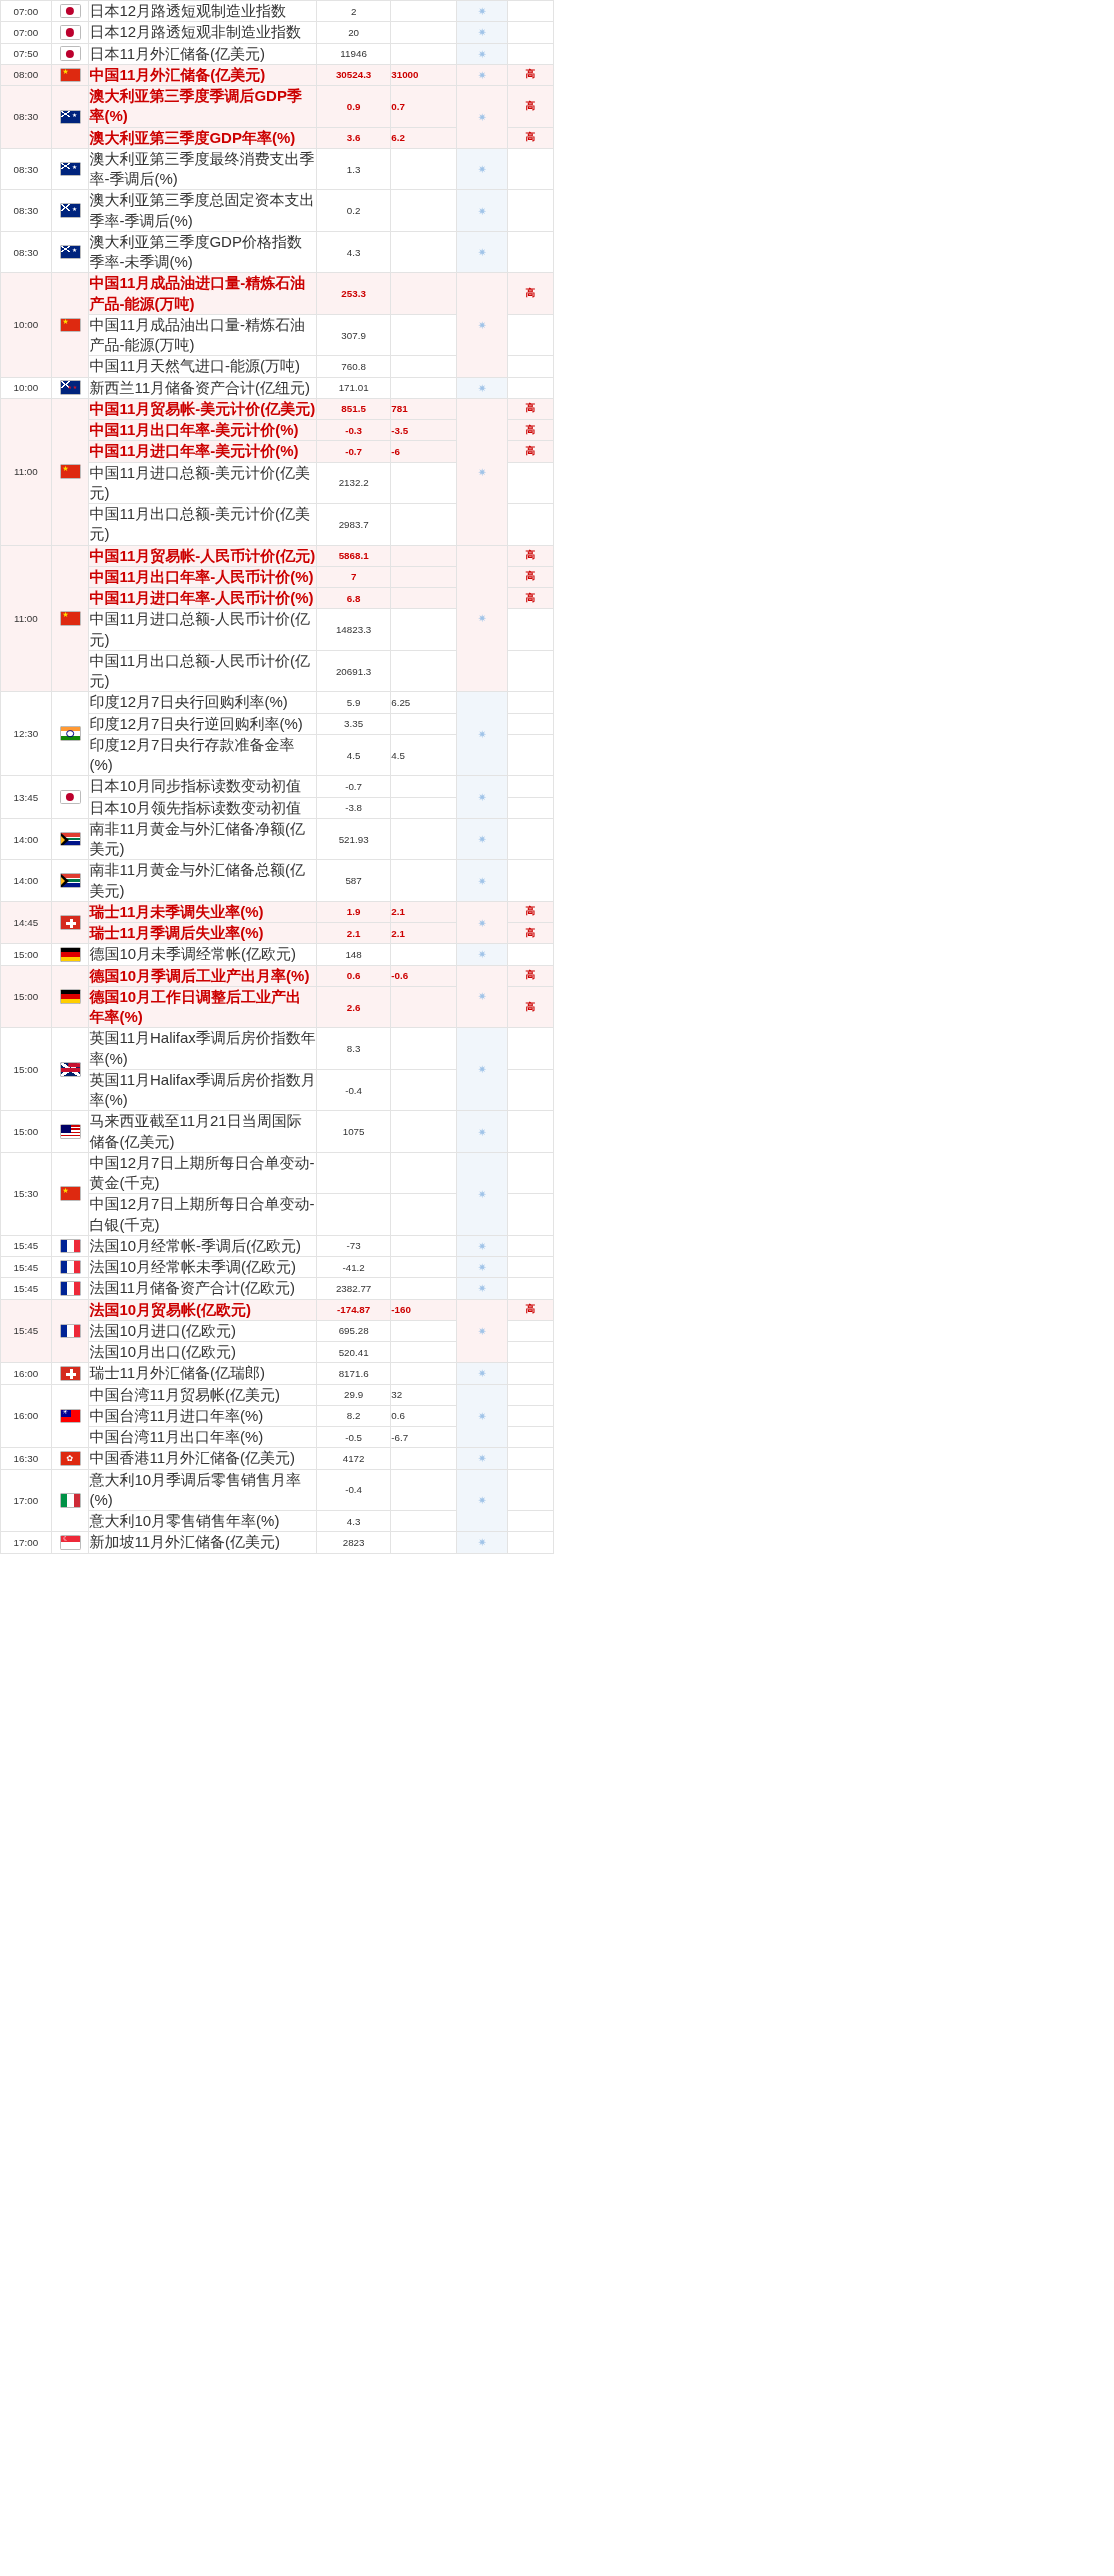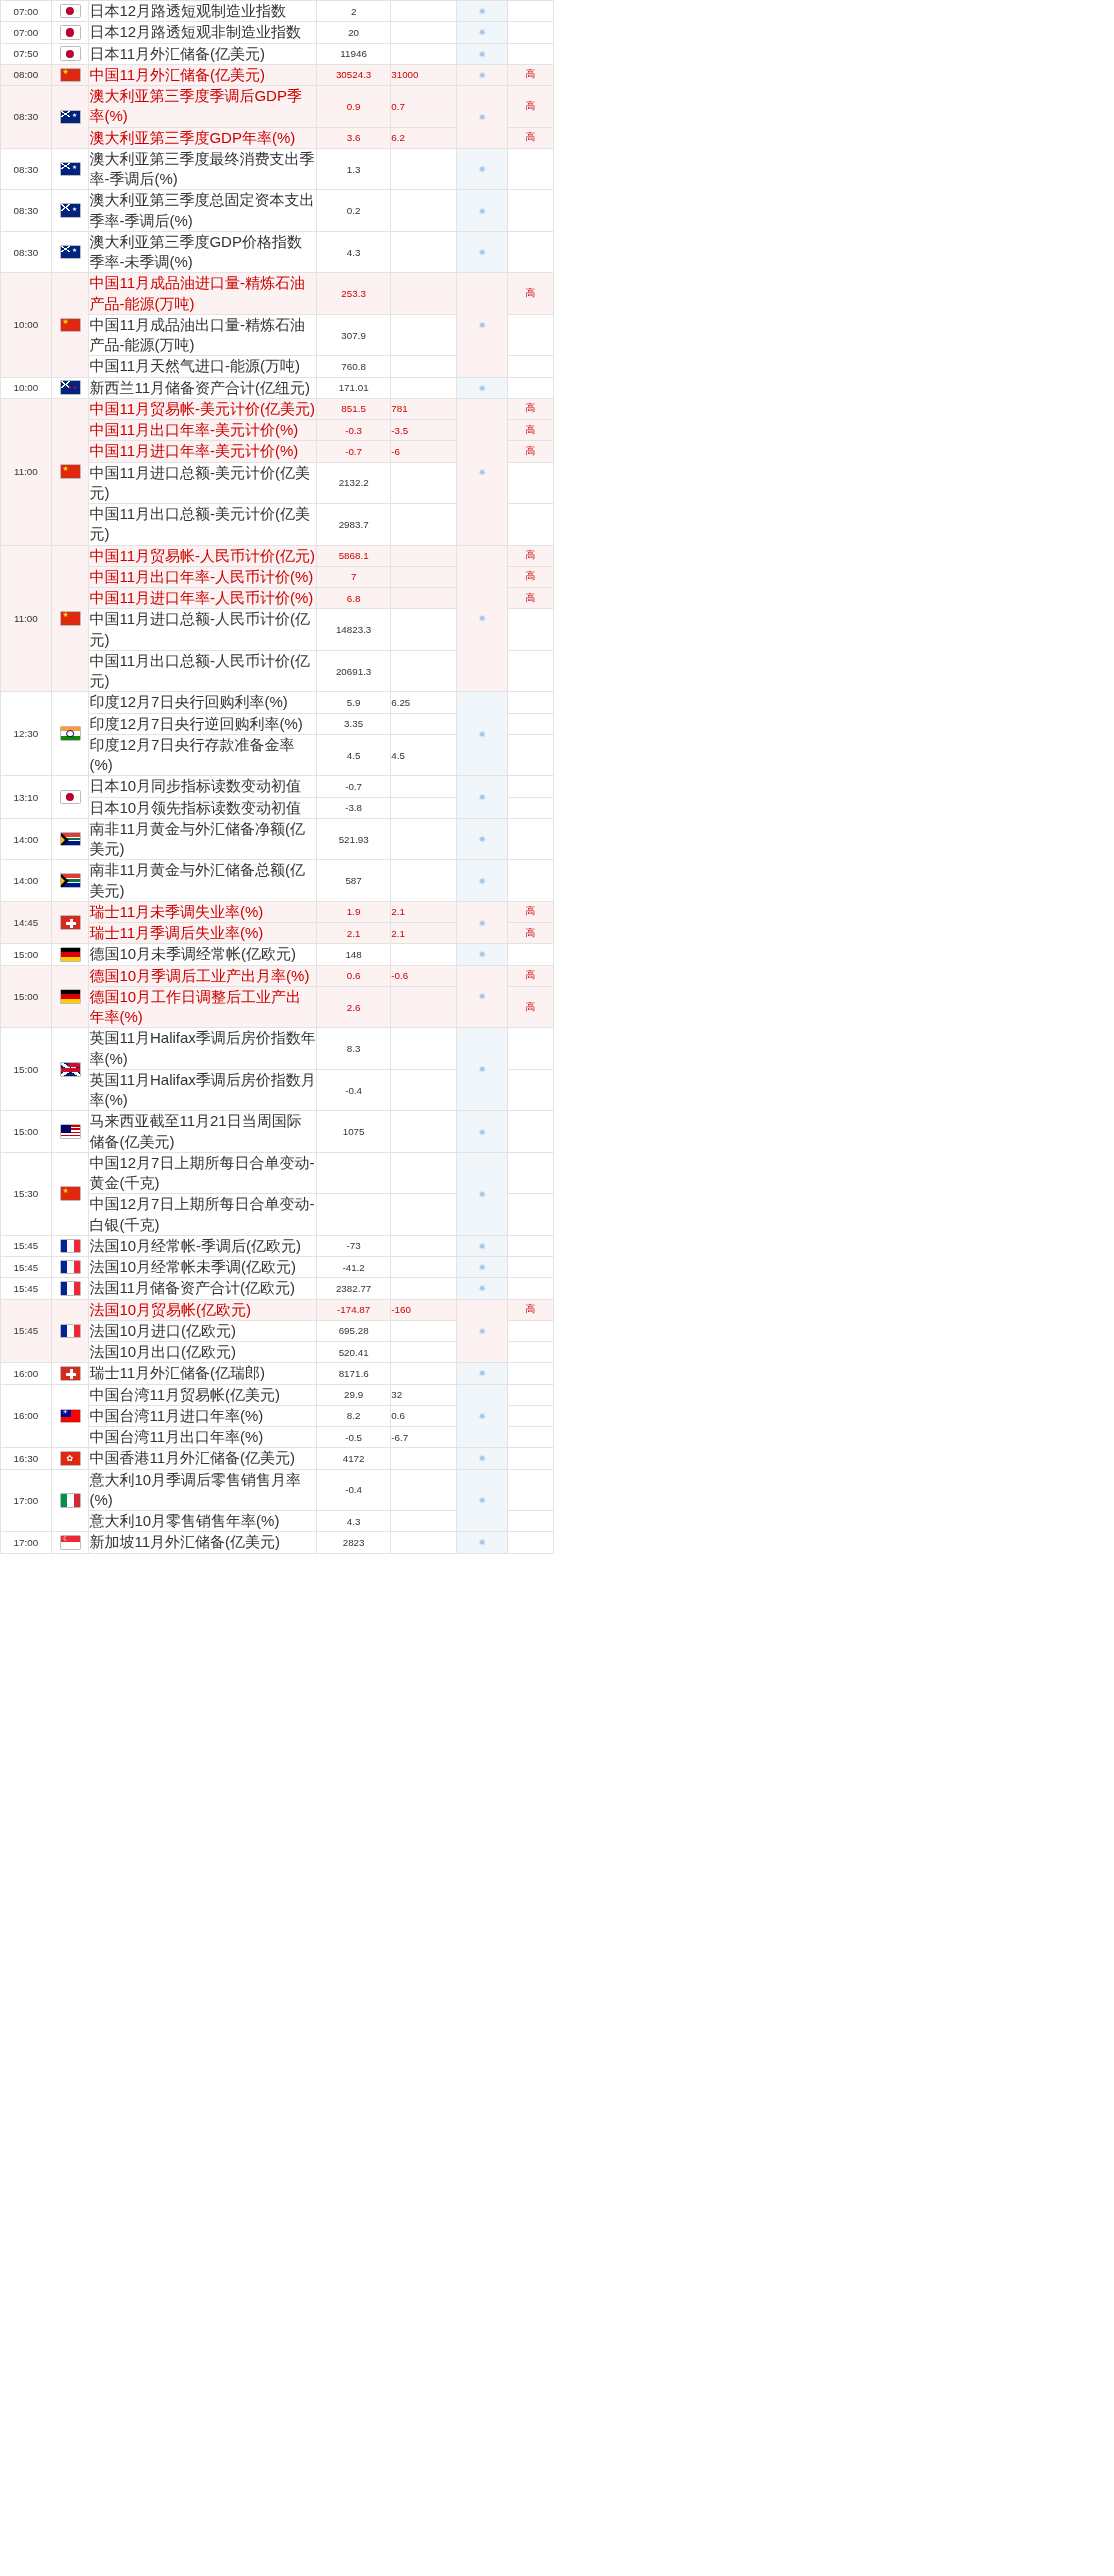--- a/index.html
+++ b/index.html
@@ -8,21 +8,21 @@
   table.cal{width:554px;border-collapse:collapse;table-layout:fixed;}
   table.cal td{border:0.8px solid #e3e3e3;vertical-align:middle;padding:0;}
   .c-time{width:42px;text-align:center;font-size:9.8px;color:#333;}
   .c-flag{width:31px;text-align:center;}
   .c-name{width:192px;padding:5.7px 6.5px;font-size:15px;line-height:1.35;}
   .c-actual{width:62px;text-align:center;font-size:9.8px;}
   .c-fore{width:55px;text-align:left;font-size:9.8px;}
   .c-star{width:42px;text-align:center;}
   .c-imp{width:38px;text-align:center;font-size:9.8px;}
   tr.hl td{background:#fdf2f2;}
-  tr.hl .c-name,tr.hl .c-actual,tr.hl .c-fore,tr.hl .c-imp{color:#cc0000;font-weight:normal;}
+  tr.hl .c-name,tr.hl .c-actual,tr.hl .c-fore,tr.hl .c-imp{color:#cc0000;font-weight:bold;}
   .c-star .sbox{display:inline-block;width:18px;height:18px;line-height:18px;color:#9fc3e8;font-size:10.6px;}
   .starcell{background:#f1f6fb;}
   tr.hl .starcell{background:#fdf2f2;}
   .flag{width:21px;height:14.7px;display:inline-block;border:0.8px solid #bbb;border-radius:1.6px;position:relative;overflow:hidden;vertical-align:middle;box-sizing:border-box;}
   
   .f-jp{background:#fff;}
   .f-jp::after{content:"";position:absolute;left:50%;top:50%;width:8.2px;height:8.2px;background:#bc002d;border-radius:50%;transform:translate(-50%,-50%);}
   
   .f-cn{background:#de2910;}
   .f-cn::after{content:"★";position:absolute;left:1.6px;top:-1.6px;color:#ffde00;font-size:7.3px;}
@@ -270,21 +270,21 @@
           <td class="c-fore"></td>
           <td class="c-imp"></td>
         </tr>
         <tr>
           <td class="c-name">印度12月7日央行存款准备金率(%)</td>
           <td class="c-actual">4.5</td>
           <td class="c-fore">4.5</td>
           <td class="c-imp"></td>
         </tr>
         <tr>
-          <td class="c-time" rowspan="2">13:10</td>
+          <td class="c-time" rowspan="2">13:45</td>
           <td class="c-flag" rowspan="2"><span class="flag f-jp"></span></td>
           <td class="c-name">日本10月同步指标读数变动初值</td>
           <td class="c-actual">-0.7</td>
           <td class="c-fore"></td>
           <td class="c-star starcell" rowspan="2"><span class="sbox">✷</span></td>
           <td class="c-imp"></td>
         </tr>
         <tr>
           <td class="c-name">日本10月领先指标读数变动初值</td>
           <td class="c-actual">-3.8</td>

